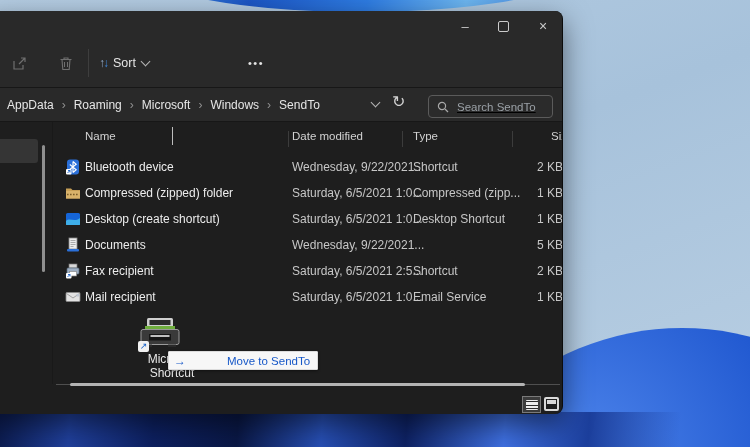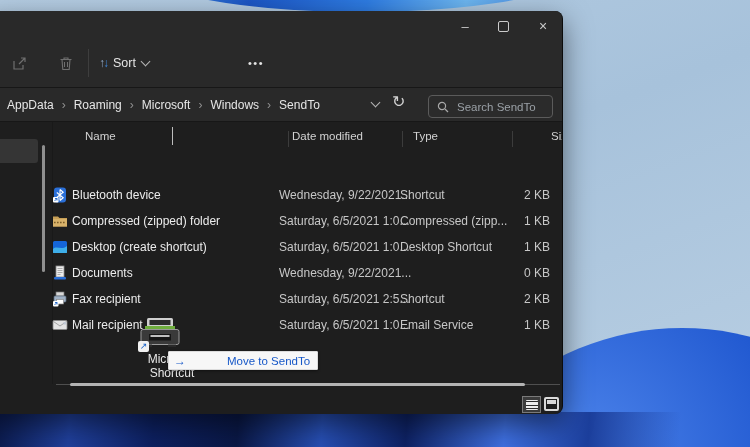--- a/index.html
+++ b/index.html
@@ -36,37 +36,37 @@
   .view-lines{width:13px;height:11px;background:repeating-linear-gradient(180deg,#3f86d8 0 1.6px,transparent 1.6px 4.2px);}
   .chev{width:6px;height:6px;border-right:1.4px solid #b5b5b5;border-bottom:1.4px solid #b5b5b5;transform:rotate(45deg);margin-top:-3px;}
   .chev-up{transform:rotate(-135deg);margin-top:3px;}
   .more-dots{font-size:11px;letter-spacing:1.5px;color:#e4e4e4;}
 
   
   .crumbs{position:absolute;left:21px;top:77px;height:33px;display:flex;align-items:center;gap:8px;font-size:12px;color:#e6e6e6;white-space:nowrap;}
   .crumb-sep{color:#8f8f8f;font-size:12px;}
   .addr-chev{position:absolute;left:386px;top:91px;}
   .refresh{position:absolute;left:406px;top:81px;font-size:16px;color:#d2d2d2;}
-  .searchbox{position:absolute;left:442px;top:84px;width:125px;height:23px;border:1px solid #5b5b5b;border-radius:4px;background:#2b2b2b;display:flex;align-items:center;gap:6px;padding:0 0 0 8px;box-sizing:border-box;}
+  .searchbox{position:absolute;left:442px;top:84px;width:125px;height:23px;border:1px solid #5b5b5b;border-radius:4px;background:#2b2b2b;display:flex;align-items:center;gap:6px;padding:0 0 0 8px;box-sizing:border-box;text-decoration:underline;}
   .searchbox input{border:none;outline:none;background:transparent;color:#c9c9c9;font-size:11.5px;width:90px;font-family:"Liberation Sans",sans-serif;}
   .searchbox input::placeholder{color:#9aa0a6;}
 
   
   .nav-sel{position:absolute;left:0;top:128px;width:52px;height:24px;background:#353535;border-radius:0 3px 3px 0;}
   .nav-scroll{position:absolute;left:56px;top:134px;width:3px;height:127px;background:#8f8f8f;border-radius:2px;}
   .pane-sep{position:absolute;left:66px;top:111px;width:1px;height:262px;background:#191919;}
 
   
   .hdr{position:absolute;top:119px;font-size:11.5px;color:#d2d2d2;white-space:nowrap;}
   .hdr-sep{position:absolute;top:120px;width:1px;height:16px;background:#3c3c3c;}
   .sort-caret{position:absolute;left:186px;top:116px;}
   .sort-caret .chev{border-color:#bdbdbd;}
 
   
-  .row{position:absolute;left:56px;width:507px;height:26px;margin-top:28px;}
+  .row{position:absolute;left:69px;width:507px;height:26px;}
   .cell-icon{position:absolute;left:10px;top:5px;width:16px;height:16px;}
   .cell{position:absolute;top:6px;font-size:12px;white-space:nowrap;}
   .cell-name{left:30px;color:#ececec;}
   .cell-date{left:237px;color:#c7c7c7;}
   .cell-type{left:358px;color:#c7c7c7;}
   .cell-size{left:482px;color:#c7c7c7;}
 
   
   .ghost-icon{position:absolute;left:151px;top:306px;z-index:4;}
   .ghost-badge{position:absolute;left:152px;top:330px;width:11px;height:11px;background:#f2f2f2;border-radius:2px;z-index:5;display:flex;align-items:center;justify-content:center;color:#1861c8;font-size:9px;line-height:9px;}
@@ -217,21 +217,21 @@
     <div class="row" style="top:221px;">
       <span class="cell-icon">
         <svg width="16" height="16" viewBox="0 0 16 16">
             <rect x="4" y="1" width="8" height="11" fill="#ececec" stroke="#8a8a8a" stroke-width="0.8"></rect>
             <path d="M5.5 3.5h5 M5.5 5.5h5 M5.5 7.5h5 M5.5 9.5h3" stroke="#9a9a9a" stroke-width="0.8"></path>
             <rect x="2" y="12" width="12" height="2.4" rx="1" fill="#2a6fd8"></rect>
           </svg>
       </span>
       <span class="cell cell-name">Documents</span>
       <span class="cell cell-date">Wednesday, 9/22/2021...</span>
-      <span class="cell cell-size">0 KB</span>
+      <span class="cell cell-size">5 KB</span>
     </div>
     <div class="row" style="top:247px;">
       <span class="cell-icon">
         <svg width="16" height="16" viewBox="0 0 16 16">
             <rect x="4" y="1" width="8" height="4" fill="#d8d8d8" stroke="#777" stroke-width="0.7"></rect>
             <rect x="2" y="5" width="12" height="6" rx="1" fill="#9fb0c4" stroke="#5a6a7d" stroke-width="0.7"></rect>
             <rect x="4.5" y="8.5" width="7" height="4.5" fill="#fff" stroke="#888" stroke-width="0.7"></rect>
             <rect x="1" y="10" width="5.5" height="5.5" rx="1" fill="#fff"></rect>
             <path d="M2.5 14l2.5-2.5 M5 13.5v-2h-2" stroke="#1861c8" stroke-width="0.9" fill="none"></path>
           </svg>

